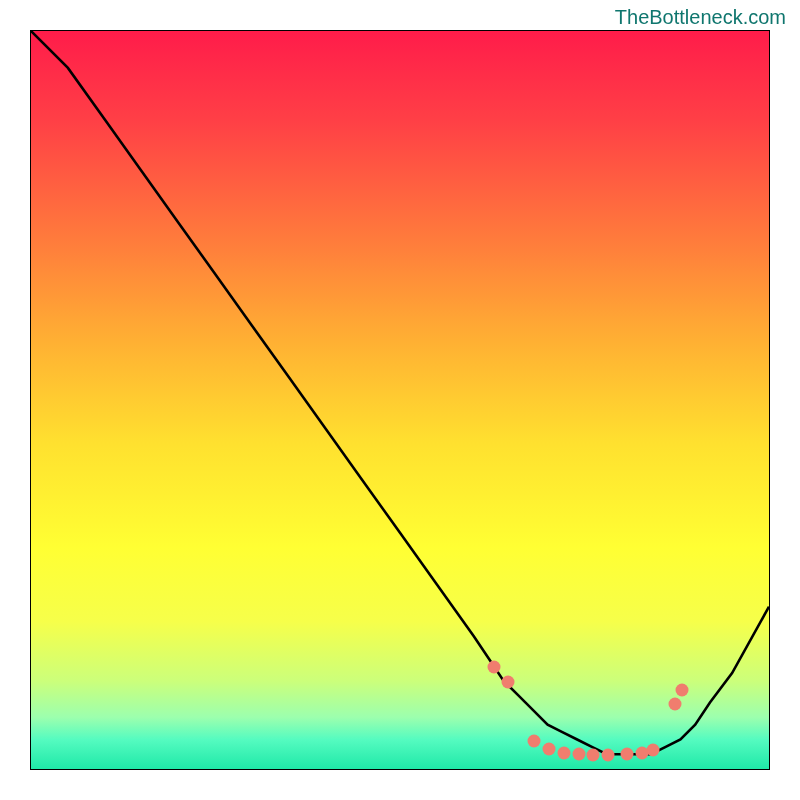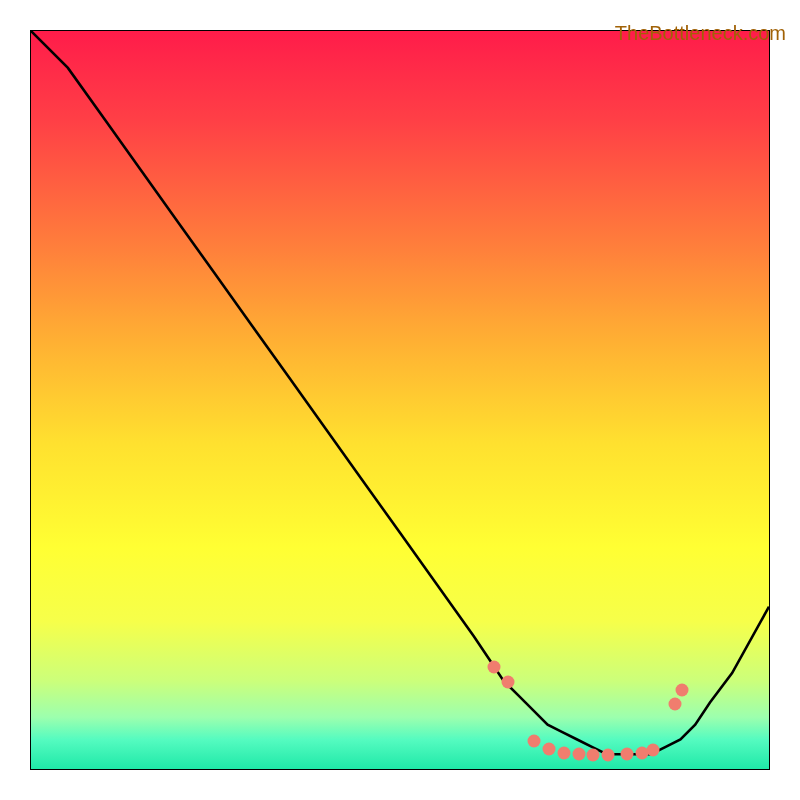--- a/index.html
+++ b/index.html
@@ -6,24 +6,24 @@
   body {
     width: 800px;
     height: 800px;
     position: relative;
     background: #fff;
     font-family: Arial, sans-serif;
     overflow: hidden;
   }
   .watermark {
     position: absolute;
-    top: 22px;
+    top: 6px;
     right: 14px;
     font-size: 20px;
-    color: #a16207;
+    color: #0f766e;
     font-weight: 500;
     z-index: 10;
   }
   .plot-area {
     position: absolute;
     left: 30px;
     top: 30px;
     width: 740px;
     height: 740px;
     border: 1.5px solid #000;

